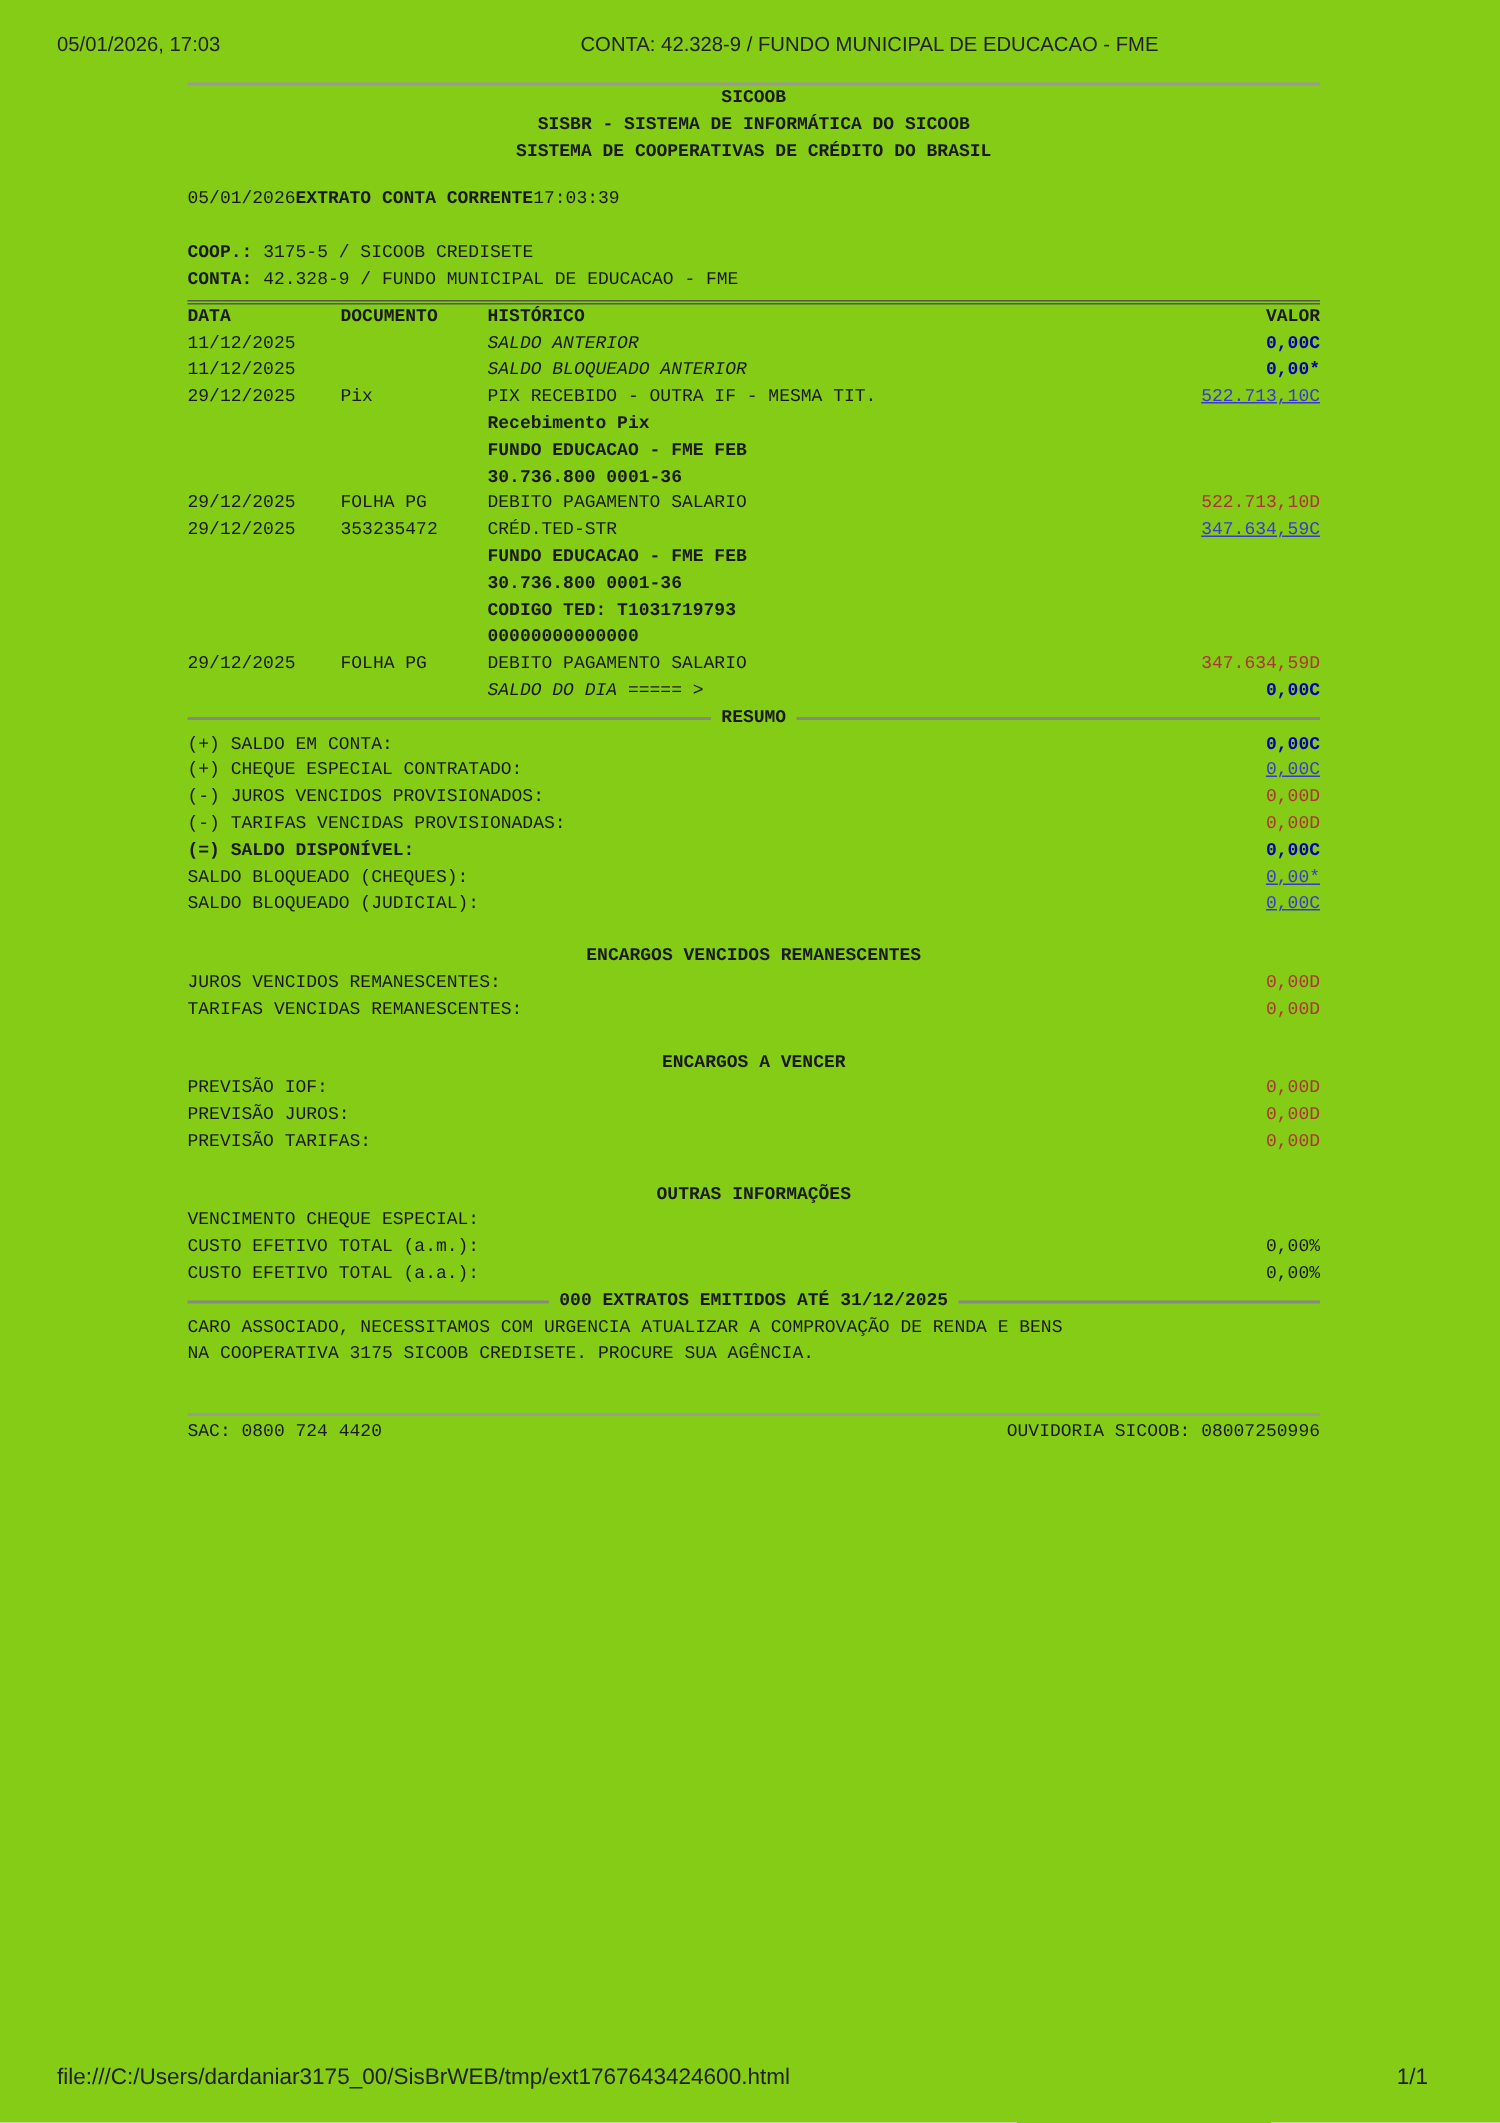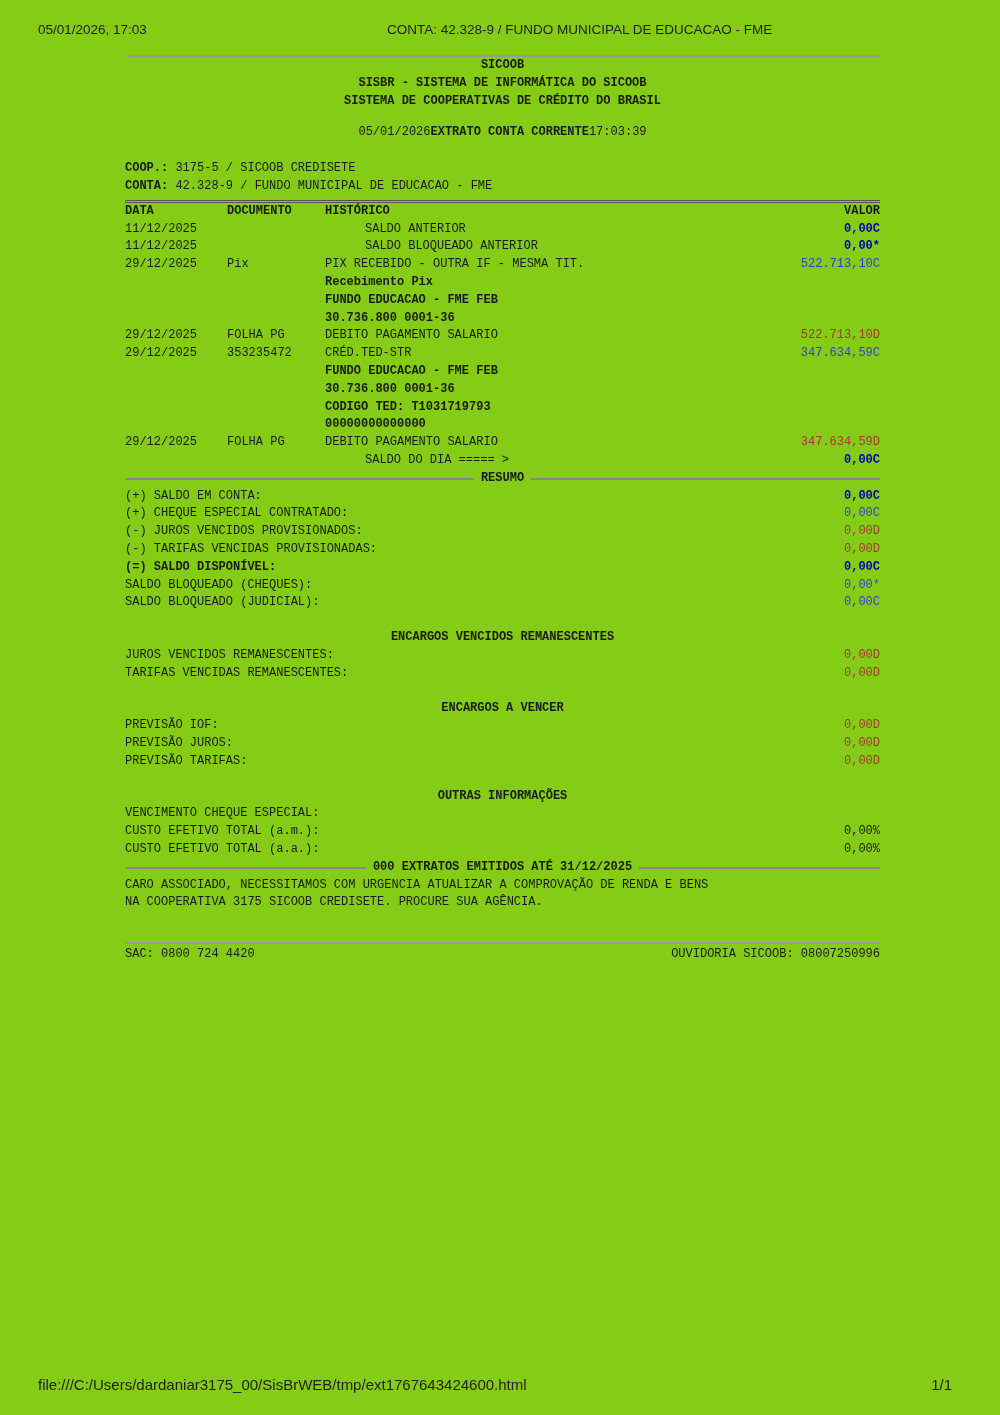--- a/index.html
+++ b/index.html
@@ -10,28 +10,28 @@
   .chrome .dt{position:absolute;left:0;top:0;}
   .chrome .ttl{position:absolute;left:349px;top:0;}
   .chrome-footer{position:absolute;left:38px;right:48px;top:1376px;height:18px;
           font-family:"Liberation Sans","DejaVu Sans",sans-serif;font-size:15px;color:#222;
           display:flex;justify-content:space-between;}
   .doc{position:absolute;left:125px;top:55px;width:755px;font-size:12px;line-height:17.8px;}
   .hrule{border-top:2px solid #9a9a9a;height:0;}
   .thickrule{border-top:3px double #555;height:0;margin-top:4px;}
   .center{text-align:center;}
   .b{font-weight:bold;}
-  .hdr3{display:flex;justify-content:center;}
+  .hdr3{display:flex;justify-content:flex-start;}
   .acct .lab{font-weight:bold;}
   .trow,.throw{display:grid;grid-template-columns:102px 98px 1fr auto;}
   .throw{font-weight:bold;}
   .c-val{text-align:right;}
-  .hist-italic{margin-left:40px;}
+  .hist-italic{font-style:italic;}
   .hist-bold{font-weight:bold;}
-  .v-credit{color:var(--credit,#3a3ad0);}
+  .v-credit{color:var(--credit,#3a3ad0);text-decoration:underline;}
   .v-credit-bold{color:var(--credit-bold,#0000b0);font-weight:bold;}
   .v-debit{color:var(--debit,#b03333);}
   .v-plain{color:#1a1a1a;}
   .kv{display:flex;justify-content:space-between;}
   .lbl-bold{font-weight:bold;}
   .divider{display:flex;align-items:center;font-weight:bold;}
   .divider .dl{flex:1;border-top:2px solid #888;height:0;}
   .divider .dtx{padding:0 7px;white-space:nowrap;}
   .sp18{height:18px;} .sp17{height:17px;} .sp14{height:14px;} .sp13{height:13px;}
   .sacline{border-top:2px solid #9a9a9a;height:0;margin-bottom:2px;}

